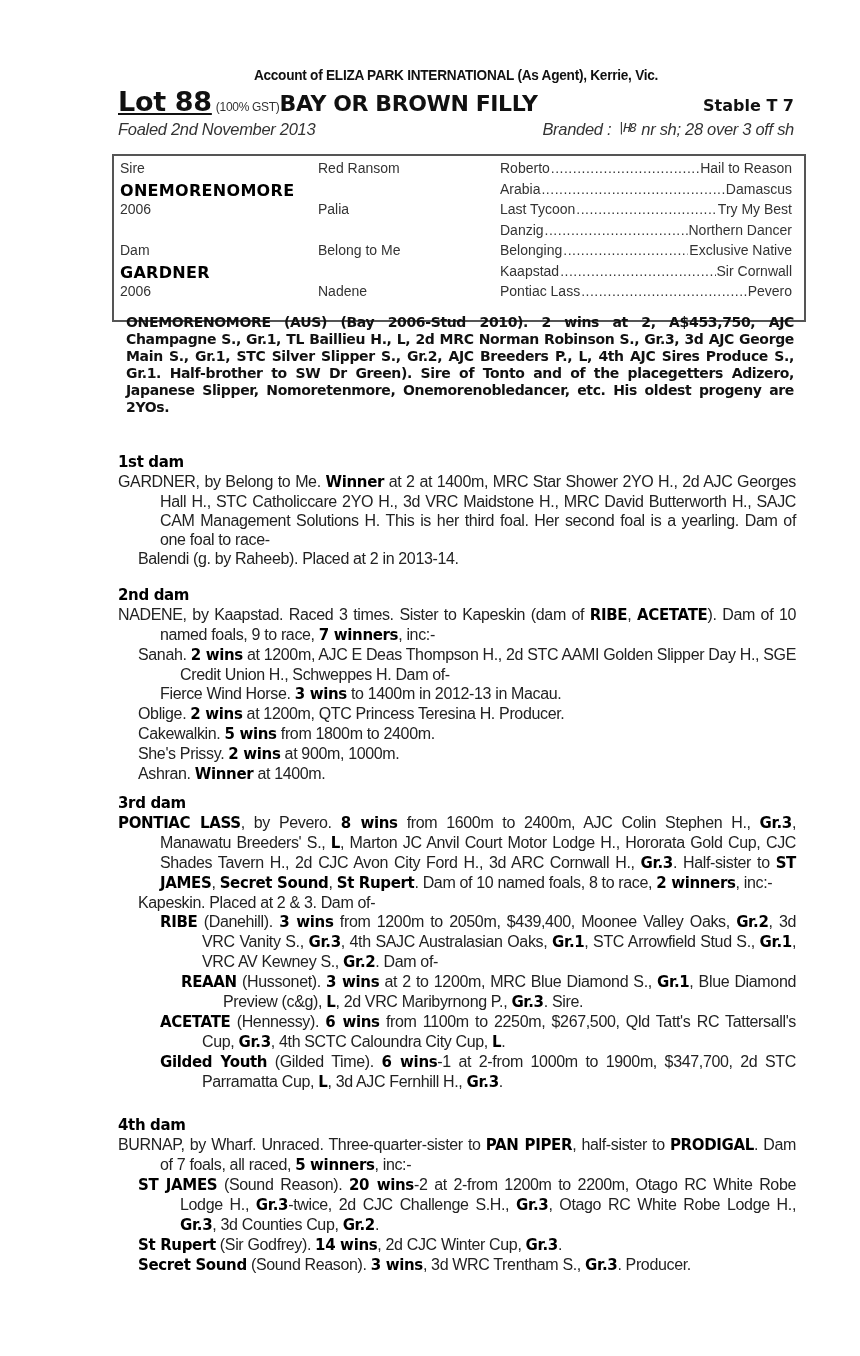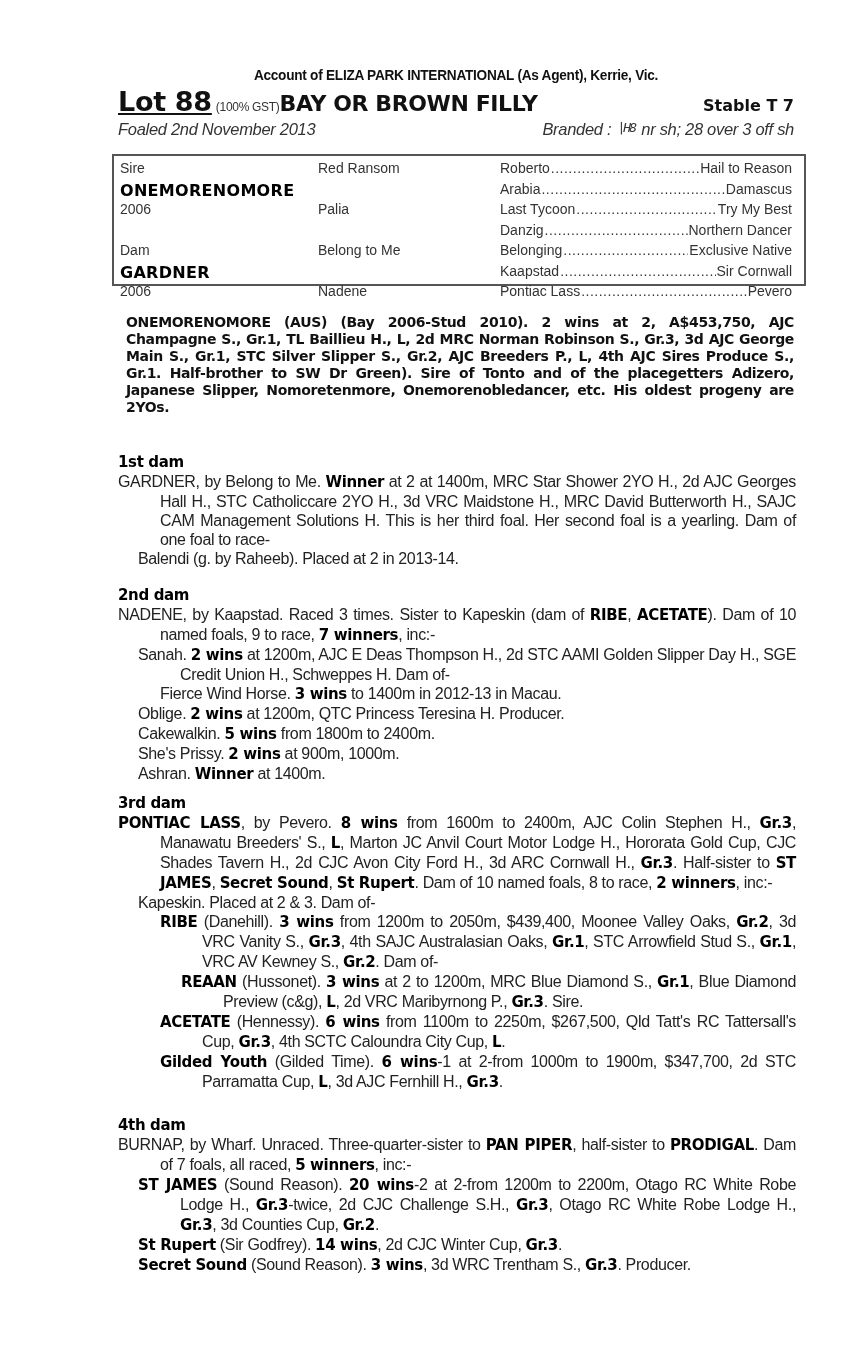--- a/index.html
+++ b/index.html
@@ -6,21 +6,21 @@
   body{width:860px;height:1356px;position:relative;overflow:hidden;color:#111;font-family:"Liberation Sans",sans-serif;}
   .page{position:absolute;left:118px;top:64px;width:676px;}
   .account{text-align:center;font-family:"Liberation Sans",sans-serif;font-weight:bold;font-size:15.5px;letter-spacing:-0.3px;transform:scaleX(0.88);transform-origin:center;margin-left:0;margin-top:2px;height:20px;}
   .lotline{display:flex;align-items:baseline;height:28px;margin-top:0;}
   .lot{font-family:"DejaVu Sans",sans-serif;font-weight:bold;font-size:27px;letter-spacing:-0.3px;text-decoration:underline;}
   .gst{font-size:12px;color:#333;margin-left:4px;letter-spacing:-0.3px;}
   .filly{font-family:"DejaVu Sans",sans-serif;font-weight:bold;font-size:22px;letter-spacing:-0.4px;}
   .stable{margin-left:auto;font-family:"DejaVu Sans",sans-serif;font-weight:bold;font-size:16px;}
   .foaled-line{display:flex;justify-content:space-between;font-size:16.5px;color:#333;height:26px;margin-top:6px;letter-spacing:-0.3px;font-style:italic;}
   .brand-glyph{display:inline-block;font-family:"DejaVu Sans Mono",monospace;font-size:13px;vertical-align:3px;letter-spacing:-2px;margin:0 2px;}
-  .pedbox{position:absolute;left:112px;top:154px;width:694px;height:132px;border:2px solid #555;box-sizing:border-box;}
+  .pedbox{position:absolute;left:112px;top:154px;width:694px;height:168px;border:2px solid #555;box-sizing:border-box;}
   .ped-left{position:absolute;left:6px;top:4px;width:380px;font-size:14px;color:#333;}
   .ped-row{position:relative;height:20.5px;}
   .ped-row .c1{position:absolute;left:0;}
   .ped-row .c2{position:absolute;left:198px;}
   .ped-name{font-family:"DejaVu Sans",sans-serif;font-weight:bold;font-size:16px;color:#000;letter-spacing:0.3px;}
   .ped-right{position:absolute;left:386px;top:4px;width:292px;font-size:14px;color:#333;}
   .gp{display:flex;height:20.5px;align-items:baseline;overflow:hidden;white-space:nowrap;justify-content:space-between;}
   .gp .dots{flex:1;overflow:hidden;margin:0 1px;}
   .gp .dots::before{content:"....................................................................................................";letter-spacing:0.5px;}
   .sire-para{position:absolute;left:126px;top:314px;width:668px;font-family:"DejaVu Sans",sans-serif;font-weight:bold;font-size:14px;line-height:17px;text-align:justify;letter-spacing:-0.35px;}

